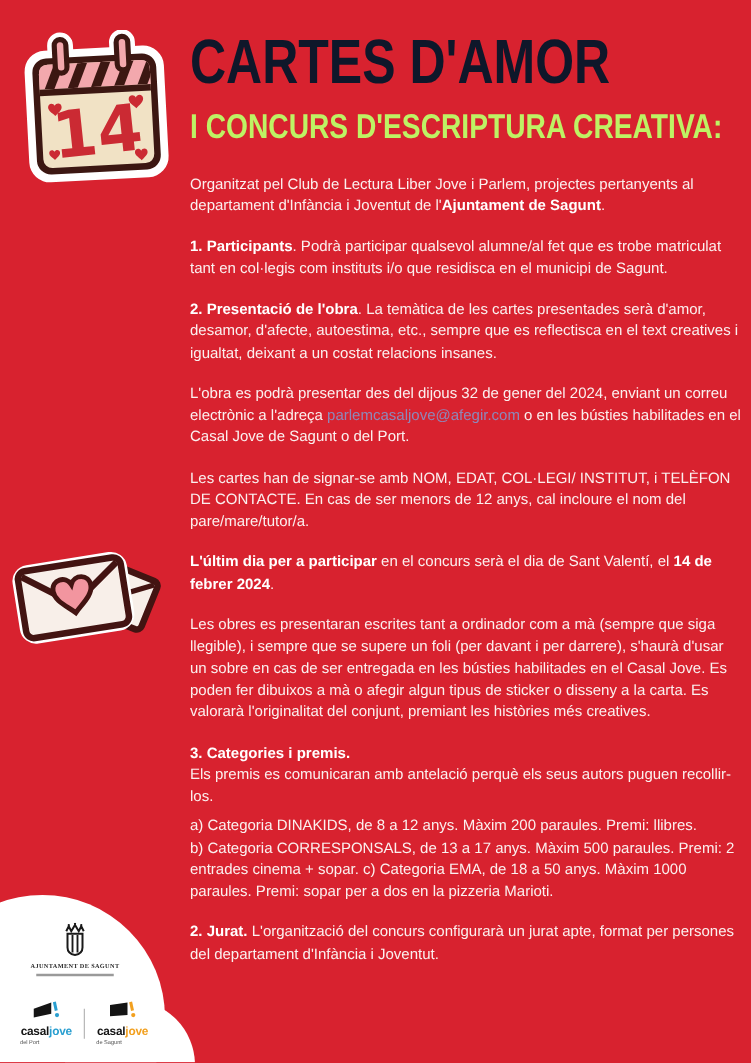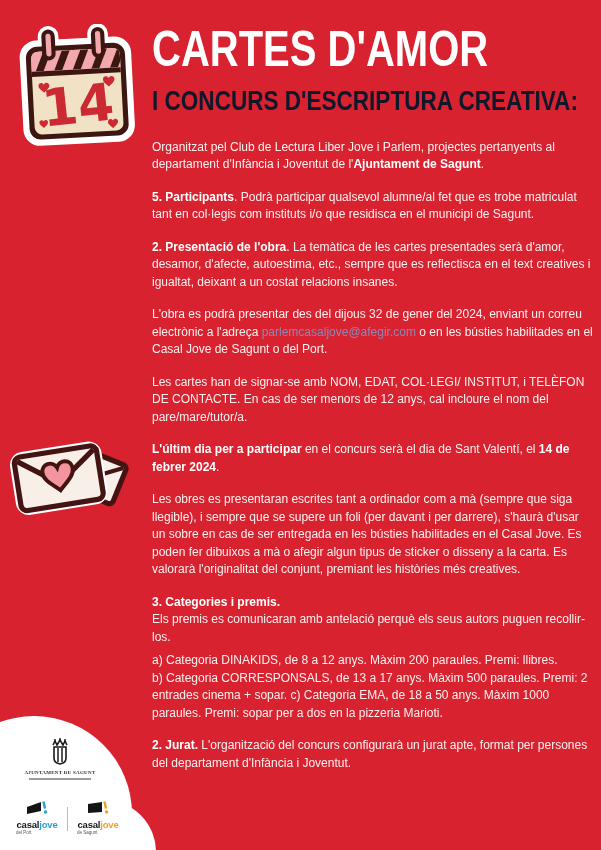--- a/index.html
+++ b/index.html
@@ -1,23 +1,23 @@
 <!DOCTYPE html>
 <html><head>
 <meta charset="utf-8">
 <style>
   html,body{margin:0;padding:0;background:#d8222f;}
   .poster{
     position:relative;width:601px;height:850px;background:#d8222f;
     overflow:hidden;font-family:"Liberation Sans",sans-serif;
   }
   .content{position:absolute;left:152px;top:24px;width:443px;}
-  h1{margin:0;line-height:1;font-size:50px;font-weight:700;color:#ffffff;white-space:nowrap;}
+  h1{margin:0;line-height:1;font-size:50px;font-weight:700;color:#0f172a;white-space:nowrap;}
   h1 .squeeze{display:inline-block;transform:scaleX(0.80);transform-origin:left center;}
-  h2{margin:13px 0 0;line-height:1;font-size:27.5px;font-weight:700;color:#0f172a;white-space:nowrap;}
+  h2{margin:13px 0 0;line-height:1;font-size:27.5px;font-weight:700;color:#bef264;white-space:nowrap;}
   h2 .squeeze{display:inline-block;transform:scaleX(0.82);transform-origin:left center;}
   p{margin:0 0 15px;color:#fbf0ef;font-size:12px;line-height:17.5px;}
   p.intro{margin-top:24px;}
   b{font-weight:700;color:#ffffff;}
   a.email{color:#8e88b9;text-decoration:none;}
   p.tight{margin-bottom:6px;}
   .block{display:block;}
   
   .calendar-wrap{position:absolute;left:14px;top:24px;width:126px;height:124px;}
   .envelope-wrap{position:absolute;left:6px;top:420px;width:126px;height:104px;}
@@ -137,21 +137,21 @@
       <div class="casal-sub">de Sagunt</div>
     </div>
   </div>
 
   <div class="content">
     <h1><span class="squeeze">CARTES D'AMOR</span></h1>
     <h2><span class="squeeze">I CONCURS D'ESCRIPTURA CREATIVA:</span></h2>
 
     <p class="intro"><span>Organitzat pel Club de Lectura Liber Jove i Parlem, projectes pertanyents al departament d'Infància i Joventut de l'</span><b>Ajuntament de Sagunt</b><span>.</span></p>
 
-    <p><b>5. Participants</b><span>. Podrà participar qualsevol alumne/al fet que es trobe matriculat tant en col·legis com instituts i/o que residisca en el municipi de Sagunt.</span></p>
+    <p><b>1. Participants</b><span>. Podrà participar qualsevol alumne/al fet que es trobe matriculat tant en col·legis com instituts i/o que residisca en el municipi de Sagunt.</span></p>
 
     <p><b>2. Presentació de l'obra</b><span>. La temàtica de les cartes presentades serà d'amor, desamor, d'afecte, autoestima, etc., sempre que es reflectisca en el text creatives i igualtat, deixant a un costat relacions insanes.</span></p>
 
     <p><span>L'obra es podrà presentar des del dijous 32 de gener del 2024, enviant un correu electrònic a l'adreça </span><a class="email" href="#">parlemcasaljove@afegir.com</a><span> o en les bústies habilitades en el Casal Jove de Sagunt o del Port.</span></p>
 
     <p><span>Les cartes han de signar-se amb NOM, EDAT, COL·LEGI/ INSTITUT, i TELÈFON DE CONTACTE. En cas de ser menors de 12 anys, cal incloure el nom del pare/mare/tutor/a.</span></p>
 
     <p><b>L'últim dia per a participar</b><span> en el concurs serà el dia de Sant Valentí, el </span><b>14 de febrer 2024</b><span>.</span></p>
 
     <p><span>Les obres es presentaran escrites tant a ordinador com a mà (sempre que siga llegible), i sempre que se supere un foli (per davant i per darrere), s'haurà d'usar un sobre en cas de ser entregada en les bústies habilitades en el Casal Jove. Es poden fer dibuixos a mà o afegir algun tipus de sticker o disseny a la carta. Es valorarà l'originalitat del conjunt, premiant les històries més creatives.</span></p>

